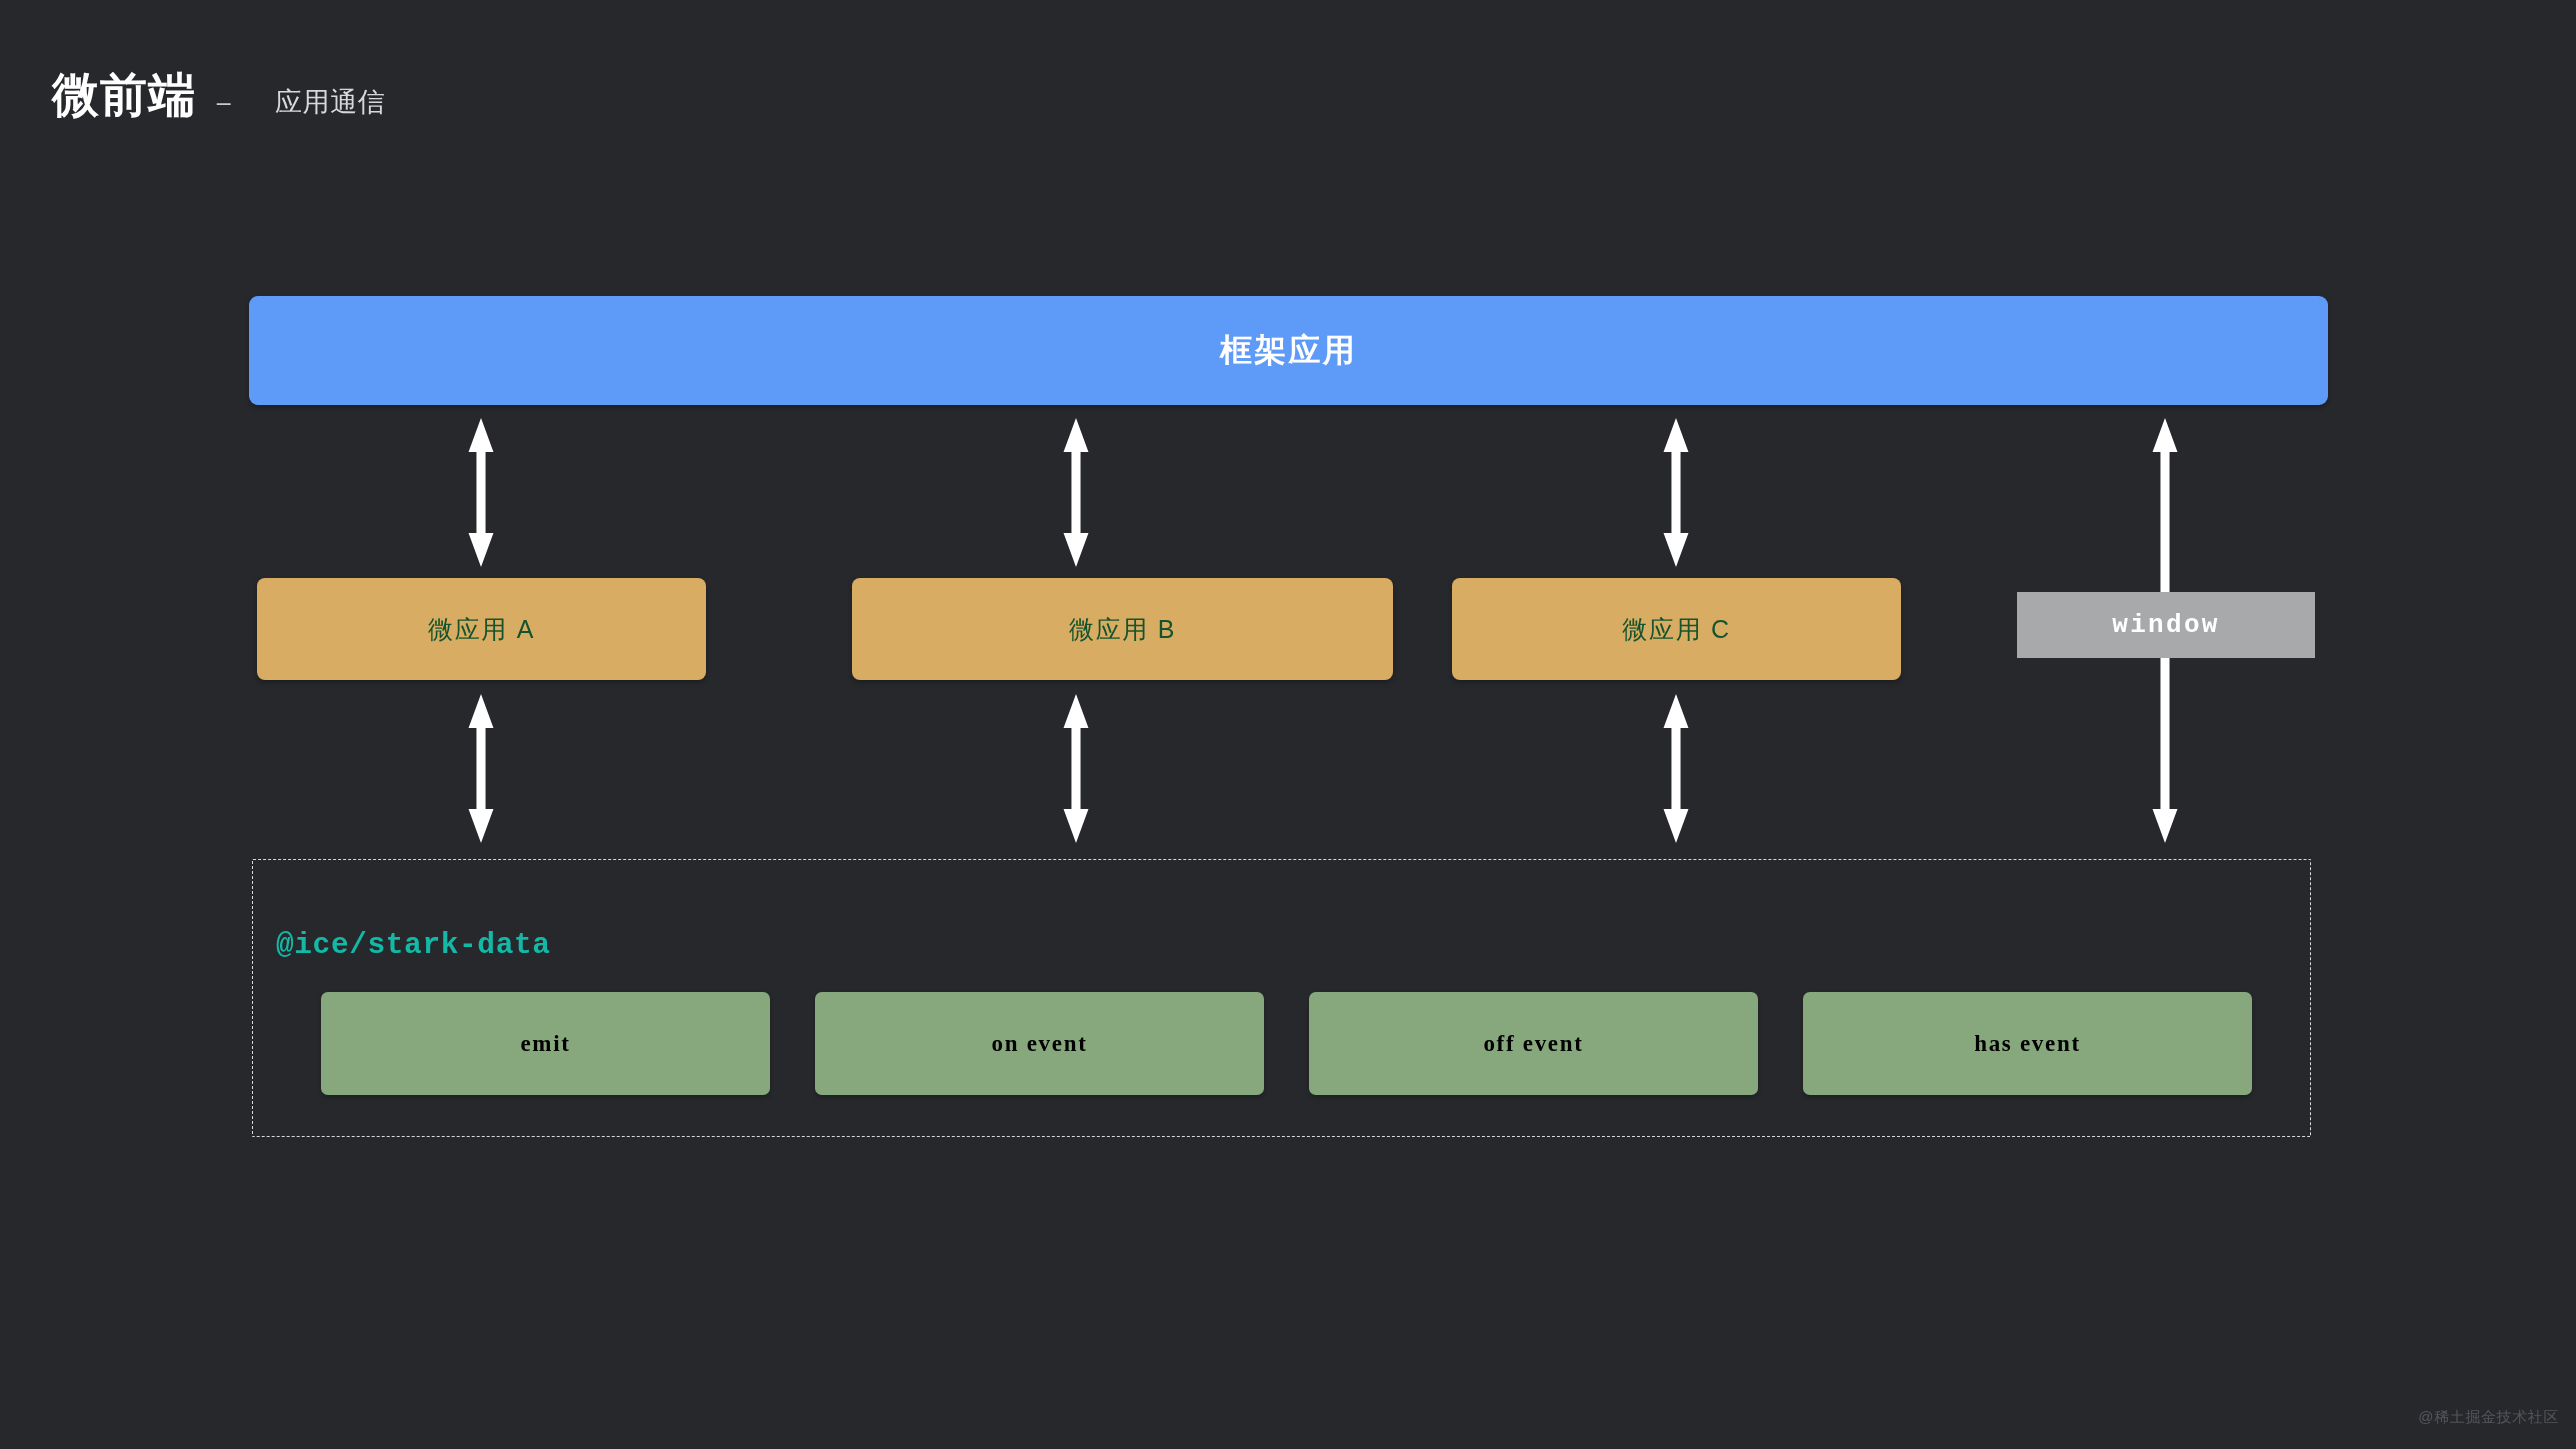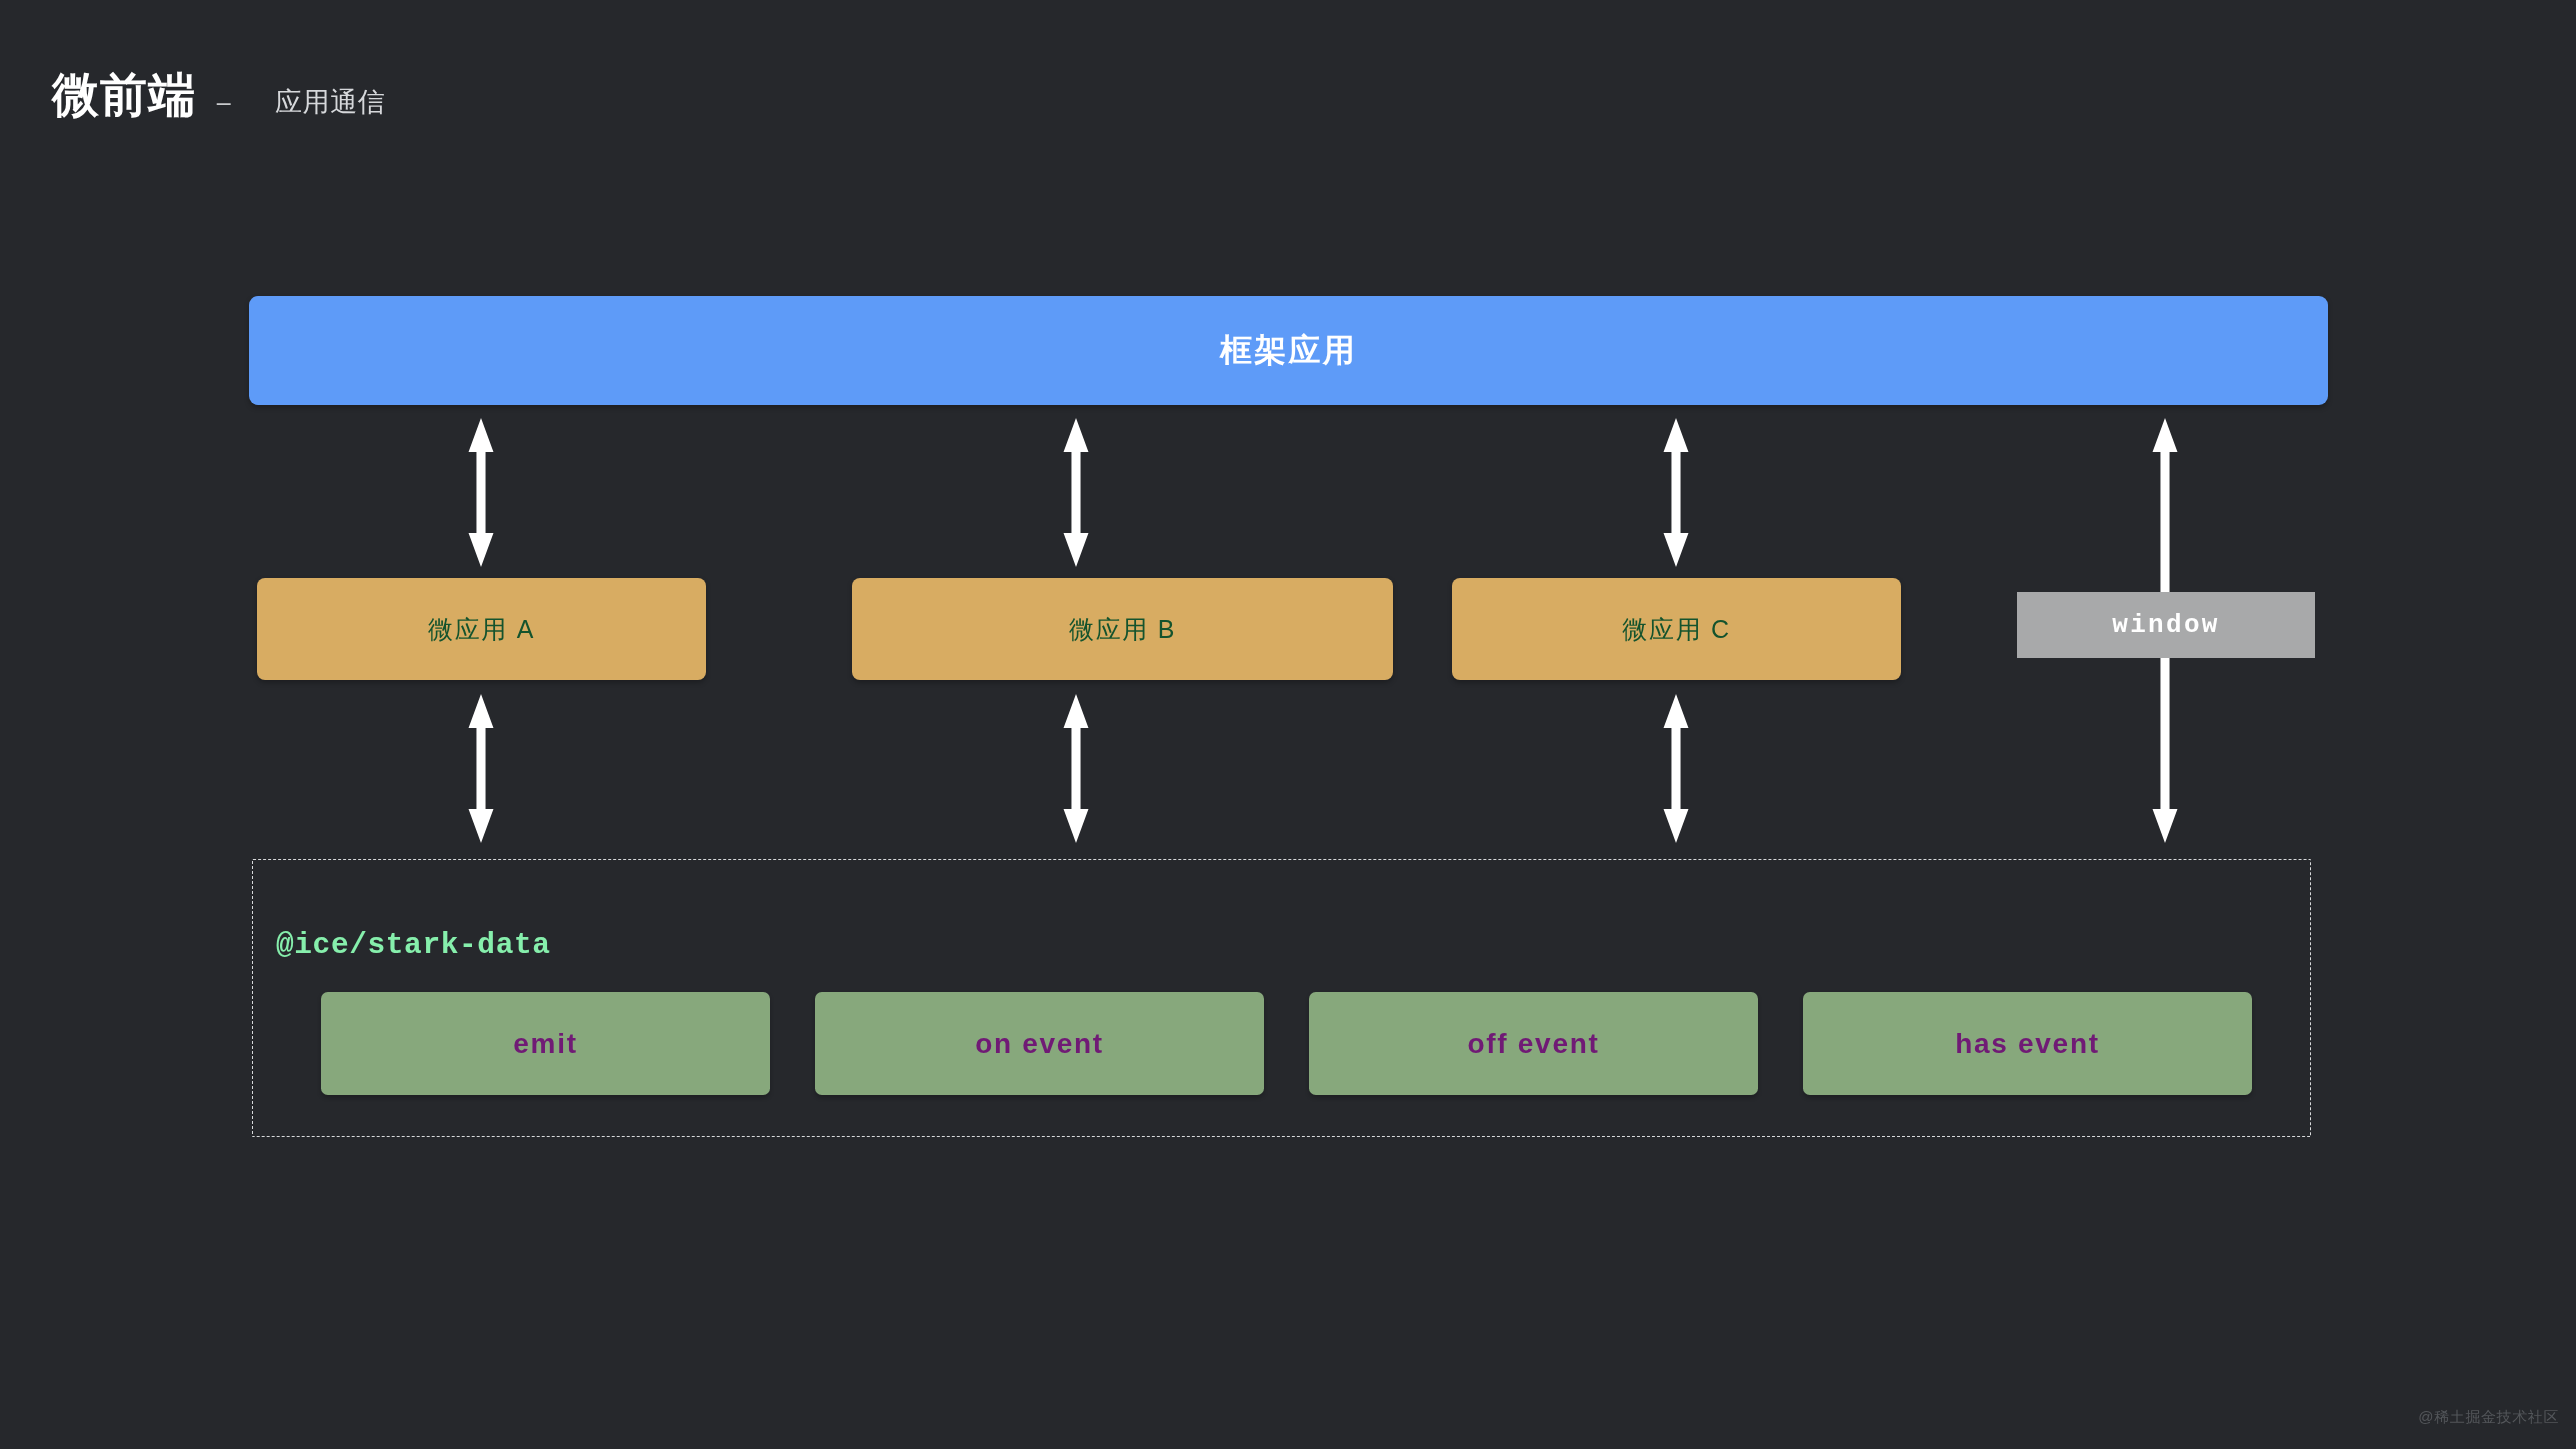--- a/index.html
+++ b/index.html
@@ -138,44 +138,44 @@
     width:2059px; height:278px;
     border:1.7px dashed #D8DADC;
     border-radius:1.1px;
   }
   .stark-title {
     position:absolute;
     left:23px; top:68px;
     font-family:"Liberation Mono", monospace;
     font-size:29.5px;
     font-weight:bold;
-    color:#86efac;
+    color:#14b8a6;
     letter-spacing:0.6px;
   }
   .event-row {
     position:absolute;
     left:68px; top:132px;
     display:flex;
     gap:45px;
   }
   .event-btn {
     width:449px;
     height:103px;
     background:#87A87C;
     border-radius:6.8px;
     display:flex;
     align-items:center;
     justify-content:center;
     box-shadow:0 2.3px 4.5px rgba(0,0,0,0.22);
   }
   .event-label {
-    font-family:Liberation Sans, sans-serif;
-    font-size:28px;
-    font-weight:bold;
-    color:#701a75;
+    font-family:Liberation Serif, serif;
+    font-size:23px;
+    font-weight:bold;
+    color:#000000;
     letter-spacing:1.7px;
   }
 
   
   .watermark {
     position:absolute;
     right:17px; bottom:21.6px;
     font-size:15px;
     color:#53565A;
     letter-spacing:0.6px;

